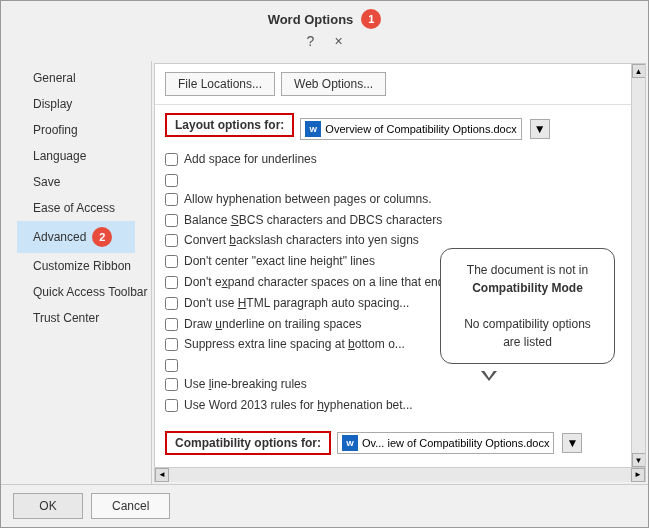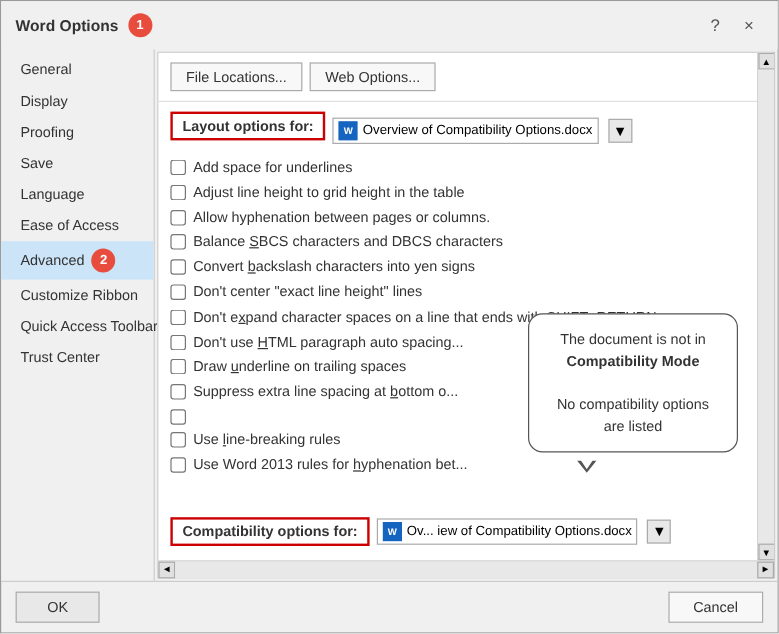--- a/index.html
+++ b/index.html
@@ -14,20 +14,21 @@
       flex-direction: column;
     }
 
     .title-bar {
       background: #f0f0f0;
       padding: 8px 12px;
       display: flex;
       align-items: center;
       justify-content: space-between;
       border-bottom: none;
+      flex-direction: column;
     }
 
     .title-bar-left {
       display: flex;
       align-items: center;
       gap: 8px;
     }
 
     .title-text {
       font-size: 13px;
@@ -66,24 +67,24 @@
       justify-content: center;
     }
 
     .content {
       display: flex;
       flex: 1;
       overflow: hidden;
     }
 
     .sidebar {
-      width: 128px;
+      width: 151px;
       background: #f0f0f0;
       border-right: 1px solid #ccc;
-      padding: 4px 0;
+      padding: 4px 16px;
     }
 
     .sidebar-item {
       padding: 6px 16px;
       cursor: pointer;
       color: #333;
       font-size: 12px;
       white-space: nowrap;
     }
     .sidebar-item.active {
@@ -261,21 +262,21 @@
     }
 
     .scrollbar-h-track {
       flex: 1;
       height: 14px;
       background: #e8e8e8;
     }
 
     .footer {
       display: flex;
-      justify-content: space-between;
+      justify-content: flex-start;
       align-items: center;
       gap: 8px;
       padding: 8px 12px;
       border-top: 1px solid #ccc;
     }
 
     .footer-btn {
       padding: 5px 20px;
       border: 1px solid #aaa;
       background: #f8f8f8;
@@ -297,21 +298,21 @@
       flex: 1;
       display: flex;
       flex-direction: column;
       overflow: hidden;
     }
 
     
     .callout {
       position: absolute;
       right: 30px;
-      top: 217px;
+      top: 184px;
       width: 175px;
       background: white;
       border: 1.5px solid #555;
       border-radius: 12px;
       padding: 12px 16px;
       font-size: 12px;
       text-align: center;
       color: #333;
       line-height: 1.5;
       z-index: 10;
@@ -358,24 +359,24 @@
       <div class="sidebar-item">
         <span>General</span>
       </div>
       <div class="sidebar-item">
         <span>Display</span>
       </div>
       <div class="sidebar-item">
         <span>Proofing</span>
       </div>
       <div class="sidebar-item">
+        <span>Language</span>
+      </div>
+      <div class="sidebar-item">
         <span>Save</span>
-      </div>
-      <div class="sidebar-item">
-        <span>Language</span>
       </div>
       <div class="sidebar-item">
         <span>Ease of Access</span>
       </div>
       <div class="sidebar-item active">
         <div class="sidebar-item-row">
           <span>Advanced</span>
           <span class="circle-badge">2</span>
         </div>
       </div>
@@ -414,21 +415,20 @@
             </div>
           </div>
 
           <div class="checklist">
             <div class="check-item">
               <input type="checkbox" style="">
               <label>Add space for underlines</label>
             </div>
             <div class="check-item">
               <input type="checkbox" style="">
-              <label>Adjust line height to grid height in the table</label>
             </div>
             <div class="check-item">
               <input type="checkbox" style="">
               <label>Allow hyphenation between pages or columns.</label>
             </div>
             <div class="check-item">
               <input type="checkbox" style="">
               <label>Balance <u>S</u>BCS characters and DBCS characters</label>
             </div>
             <div class="check-item">

